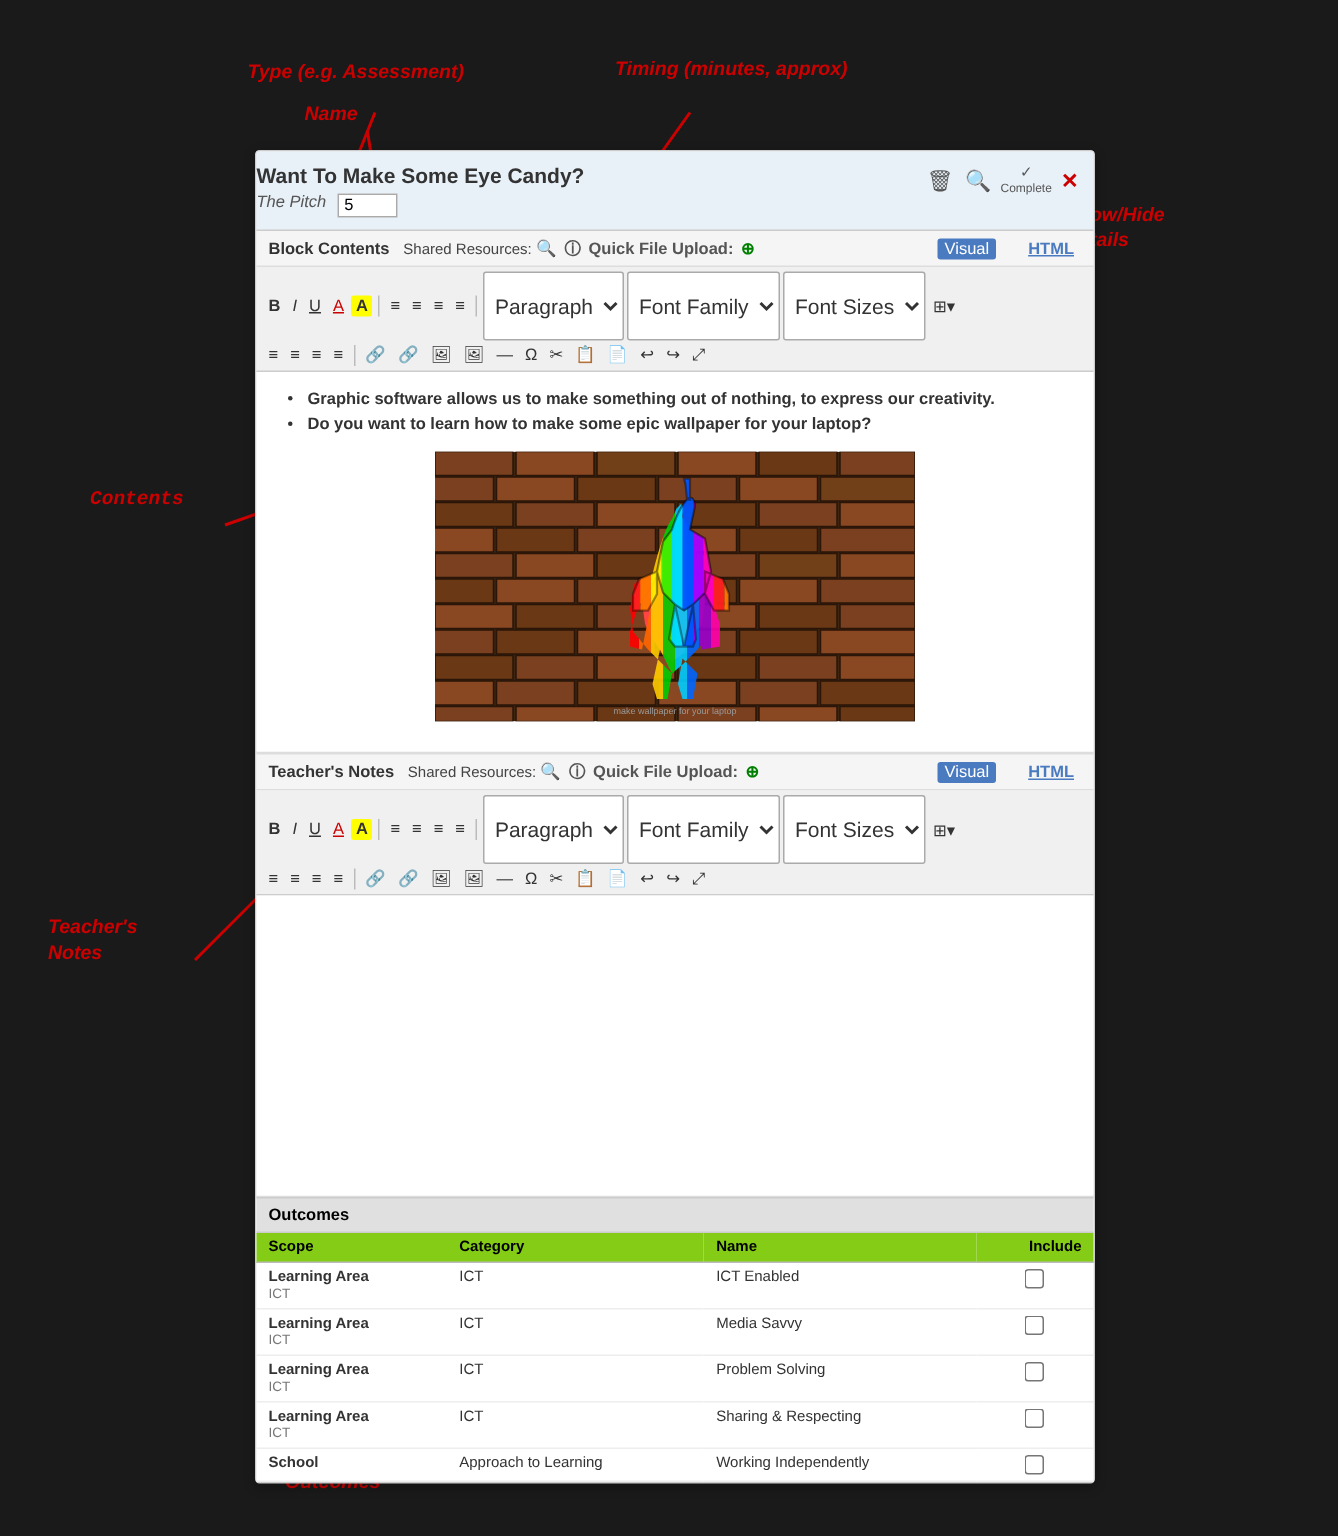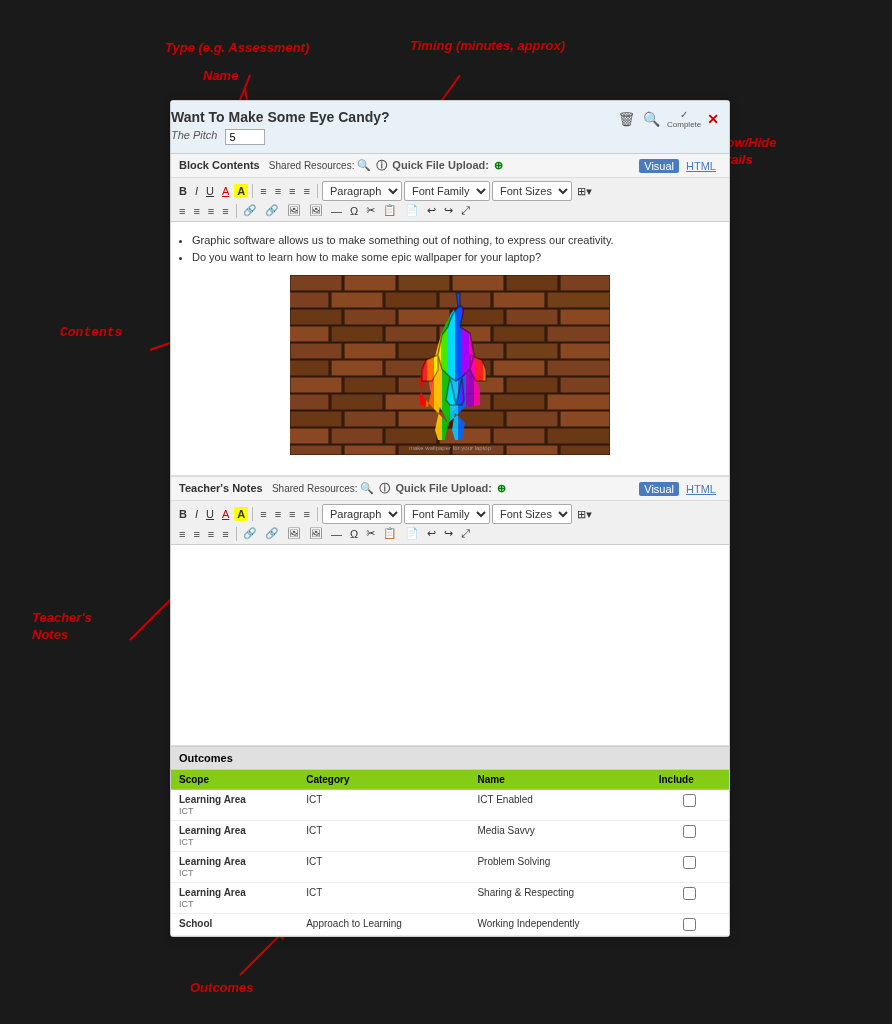--- a/index.html
+++ b/index.html
@@ -115,38 +115,39 @@
     }
 
     .shared-resources {
       font-size: 10px;
       color: #444;
       font-weight: normal;
     }
 
     .visual-html-tabs {
       display: flex;
-      gap: 2px;
+      gap: 16px;
       font-size: 11px;
       font-weight: normal;
     }
 
     .tab-btn {
       padding: 1px 5px;
       cursor: pointer;
       border-radius: 2px;
       font-size: 11px;
     }
     .tab-btn.active {
       background: #4a7abf;
       color: white;
     }
     .tab-btn:not(.active) {
       color: #4a7abf;
       text-decoration: underline;
+      font-weight: bold;
     }
 
     
     .editor-toolbar {
       background: #f0f0f0;
       border-bottom: 1px solid #ccc;
       padding: 3px 5px;
       display: flex;
       flex-direction: column;
       gap: 2px;
@@ -163,48 +164,49 @@
       padding: 1px 3px;
       font-size: 11px;
       cursor: pointer;
       color: #333;
       border: none;
       background: transparent;
       border-radius: 2px;
     }
 
     .toolbar-dropdown {
-      font-size: 11px;
+      font-size: 14px;
       color: #333;
       cursor: pointer;
-      padding: 2px 3px;
+      padding: 13px 3px;
       border: 1px solid #aaa;
       background: #fff;
       border-radius: 2px;
     }
 
     .toolbar-separator {
       width: 1px;
       height: 14px;
       background: #bbb;
       margin: 0 2px;
     }
 
     
     .editor-content {
       padding: 10px;
       min-height: 200px;
       background: #fff;
     }
 
     .editor-content ul {
-      margin-left: 11px;
+      margin-left: 24px;
       font-size: 11px;
       color: #333;
       line-height: 1.5;
+      font-weight: bold;
     }
 
     .content-image {
       display: block;
       margin: 10px auto;
       width: 320px;
       height: 180px;
       position: relative;
       overflow: hidden;
     }
@@ -247,21 +249,21 @@
 
     .outcomes-table th {
       background: #84cc16;
       padding: 4px 8px;
       text-align: left;
       font-weight: bold;
       border-bottom: 1px solid #bbb;
       font-size: 10px;
     }
 
-    .outcomes-table th.center { text-align: left; }
+    .outcomes-table th.center { text-align: right; }
 
     .outcomes-table td {
       padding: 4px 8px;
       border-bottom: 1px solid #eee;
       vertical-align: top;
       font-size: 10px;
       color: #333;
     }
 
     .scope-main { font-weight: bold; font-size: 10px; }

